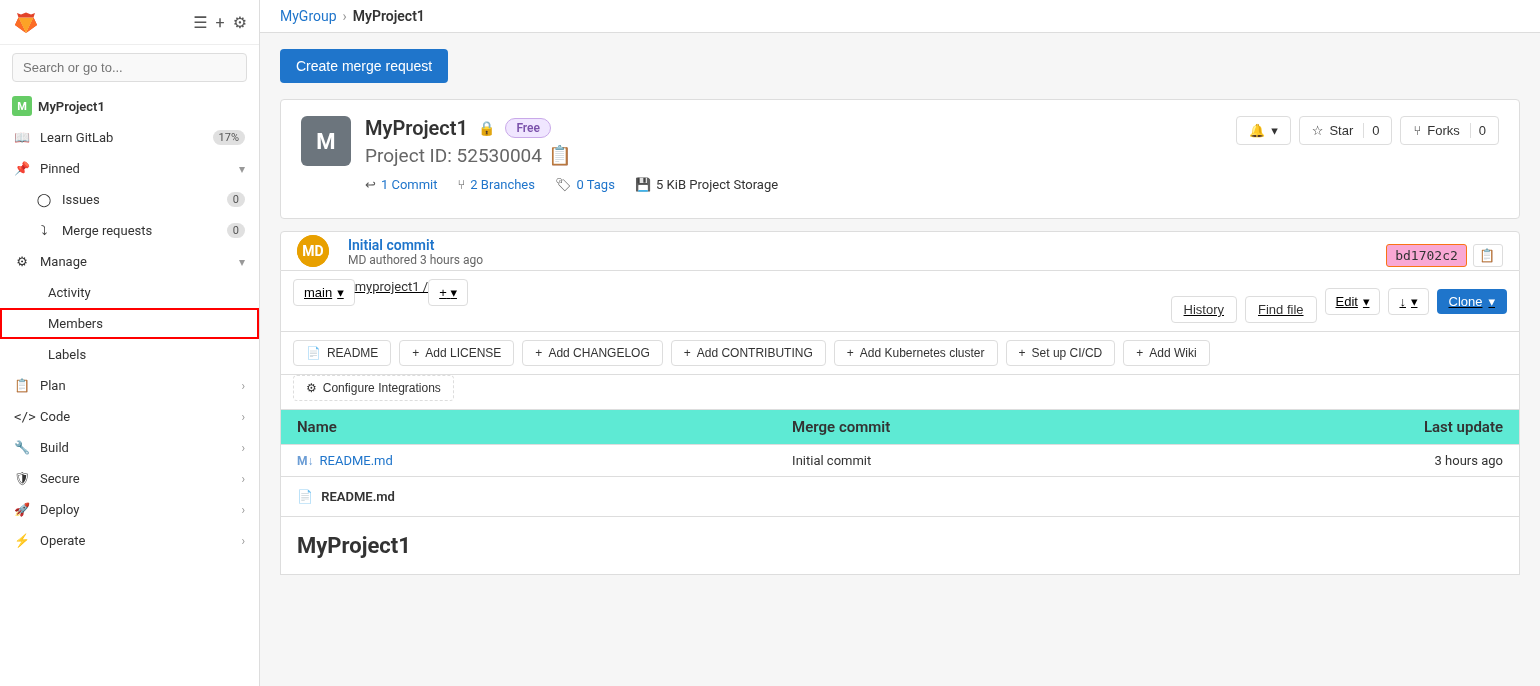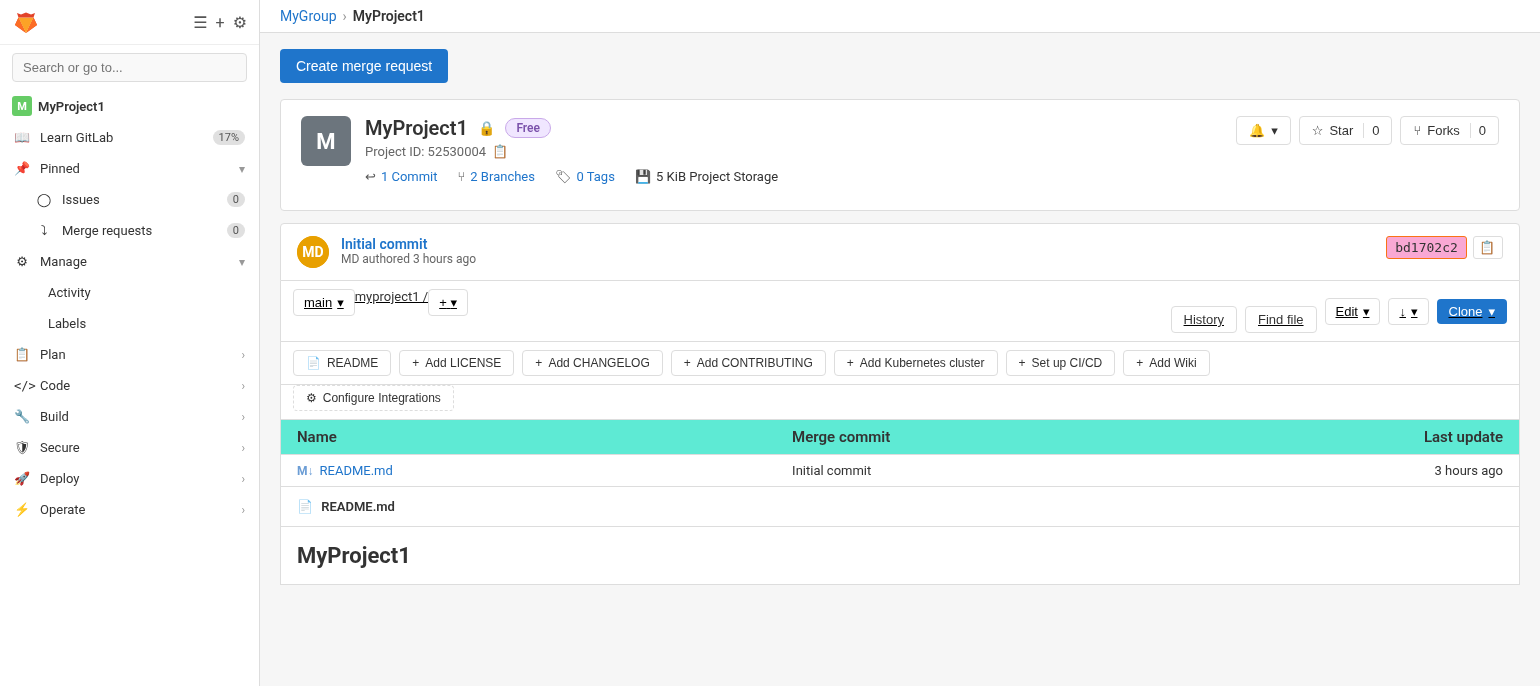--- a/index.html
+++ b/index.html
@@ -34,31 +34,31 @@
     .create-mr-btn { background: #1f75cb; color: #fff; border: none; border-radius: 4px; padding: 9px 16px; font-size: 14px; cursor: pointer; margin-bottom: 16px; }
 
     
     .project-header { background: #fff; border: 1px solid #ddd; border-radius: 4px; padding: 16px 20px; margin-bottom: 12px; display: flex; align-items: flex-start; }
     .project-avatar { width: 50px; height: 50px; background: #6c757d; color: #fff; border-radius: 6px; display: flex; align-items: center; justify-content: center; font-size: 22px; font-weight: bold; margin-right: 14px; flex-shrink: 0; }
     .project-info { flex: 1; }
     .project-name-row { display: flex; align-items: center; gap: 10px; margin-bottom: 4px; }
     .project-name { font-size: 20px; font-weight: 600; color: #333; }
     .lock-icon { color: #888; font-size: 14px; }
     .free-badge { background: #f0e6ff; color: #7b52ab; border: 1px solid #c9a9e9; border-radius: 20px; padding: 2px 10px; font-size: 12px; font-weight: 600; }
-    .project-id { color: #666; font-size: 13px; display: flex; align-items: center; gap: 6px; }
+    .project-id { color: #666; font-size: 19px; display: flex; align-items: center; gap: 6px; }
     .project-actions { display: flex; align-items: center; gap: 8px; margin-left: auto; }
     .btn-outline { border: 1px solid #ddd; background: #fff; border-radius: 4px; padding: 6px 12px; font-size: 13px; cursor: pointer; display: flex; align-items: center; gap: 6px; color: #333; }
 
     
     .stats-bar { display: flex; align-items: center; gap: 20px; padding: 10px 0; font-size: 13px; color: #333; }
     .stats-bar .stat { display: flex; align-items: center; gap: 5px; }
     .stats-bar .stat-icon { color: #555; }
 
     
-    .commit-section { background: #fff; border: 1px solid #ddd; border-radius: 4px 4px 0 0; padding: 12px 16px; display: flex; align-items: flex-start; gap: 12px; margin-bottom: 0; }
+    .commit-section { background: #fff; border: 1px solid #ddd; border-radius: 4px 4px 0 0; padding: 3px 16px; display: flex; align-items: flex-end; gap: 19px; margin-bottom: 0; }
     .commit-avatar { width: 32px; height: 32px; border-radius: 50%; background: #e8a000; display: flex; align-items: center; justify-content: center; overflow: hidden; flex-shrink: 0; }
     .commit-info { flex: 1; }
     .commit-message { font-weight: 600; font-size: 14px; color: #333; }
     .commit-meta { font-size: 12px; color: #666; }
     .commit-hash { margin-left: auto; display: flex; align-items: center; gap: 6px; }
     .commit-hash-val { font-family: monospace; font-size: 13px; color: #333; background: #f9a8d4; border: 1px solid #f97316; border-radius: 3px; padding: 3px 8px; }
     .copy-btn { background: none; border: 1px solid #ddd; border-radius: 3px; padding: 3px 6px; cursor: pointer; color: #555; font-size: 13px; }
 
     
     .file-toolbar { background: #fff; border: 1px solid #ddd; border-top: none; padding: 8px 12px; display: flex; align-items: flex-start; gap: 0; text-decoration: underline; }
@@ -159,20 +159,23 @@
     <div class="sidebar-nav-item">
       <span class="sidebar-icon">⚙</span>
       <span>Manage</span>
       <span class="chevron">▾</span>
     </div>
 
     <div class="sidebar-nav-item sidebar-sub" style="padding-left:48px;">
       <span>Activity</span>
     </div>
 
+    <div class="sidebar-nav-item sidebar-sub highlighted" style="padding-left:48px;">
+      <span>Members</span>
+    </div>
 
     <div class="sidebar-nav-item sidebar-sub" style="padding-left:48px;">
       <span>Labels</span>
     </div>
 
     <div class="sidebar-nav-item">
       <span class="sidebar-icon">📋</span>
       <span>Plan</span>
       <span class="chevron">›</span>
     </div>

